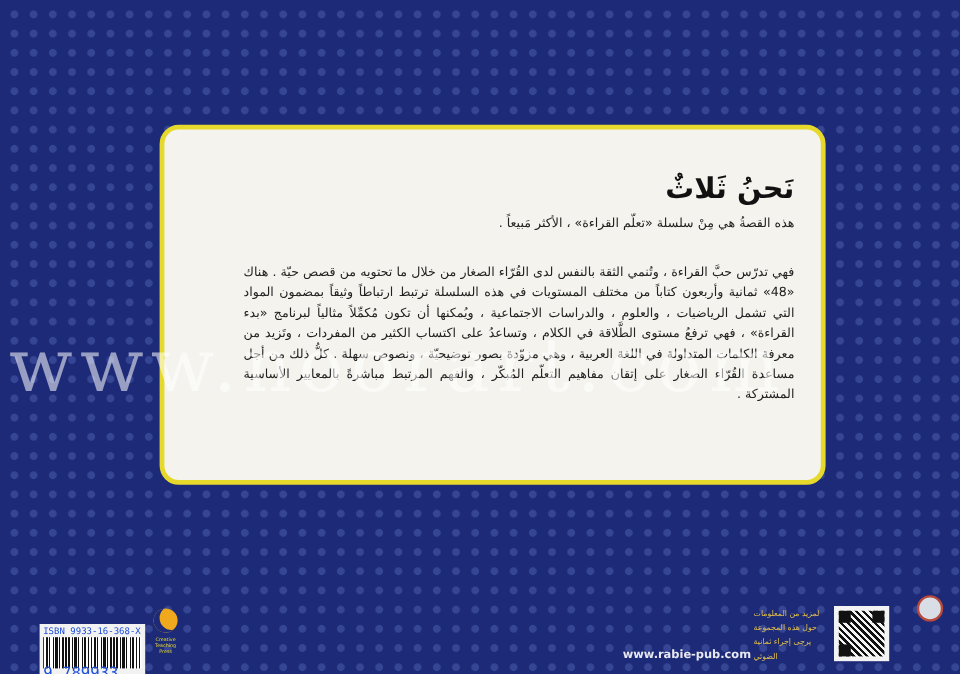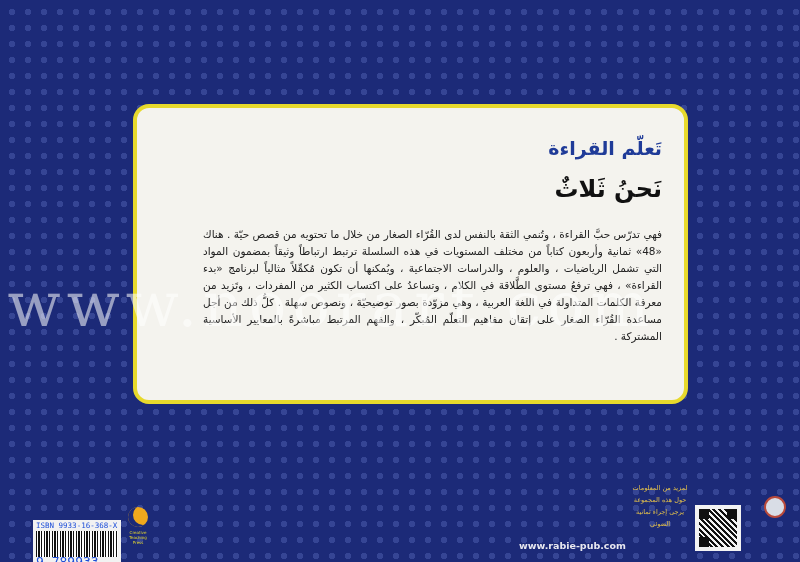--- a/index.html
+++ b/index.html
@@ -87,26 +87,26 @@
   }
   .pub-caption { font-size: 4px; color: #e7d92c; text-align: center; line-height: 5px; margin-top: 3px; }
   .website {
     position: absolute;
     left: 519px; top: 540px;
     font-size: 9.5px; font-weight: bold;
     color: #e8e8f0;
   }
   .info-text {
     position: absolute;
-    left: 628px; top: 482px;
+    left: 628px; top: 505px;
     width: 64px;
     direction: rtl;
     font-size: 6.5px; line-height: 12px;
     color: #e7c34a;
-    text-align: center;
+    text-align: left;
   }
   .qr {
     position: absolute;
     left: 695px; top: 505px;
     width: 46px; height: 46px;
     background: #f3f3f3;
     padding: 4px;
   }
   .qr-inner {
     width: 100%; height: 100%;
@@ -125,22 +125,22 @@
   .award-badge {
     width: 22px; height: 22px; border-radius: 50%;
     background: #d9dde6; border: 2px solid #b94a3b; margin: 0 auto;
   }
   .award-text { font-size: 3.5px; color: #dde; line-height: 5px; margin-top: 6px; direction: rtl; }
 </style>
 </head>
 <body>
 
 <div class="card">
-  <div class="series-title">تَعلّم القراءة</div>
   <div class="book-title">نَحنُ ثَلاثٌ</div>
+  <p class="para p1">هذه القصةُ هي مِنْ سلسلة «تعلّم القراءة» ، الأكثر مَبيعاً .</p>
   <p class="para p3">فهي تدرّس حبَّ القراءة ، وتُنمي الثقة بالنفس لدى القُرّاء الصغار من خلال ما تحتويه من قصص حيّة . هناك «48» ثمانية وأربعون كتاباً من مختلف المستويات في هذه السلسلة ترتبط ارتباطاً وثيقاً بمضمون المواد التي تشمل الرياضيات ، والعلوم ، والدراسات الاجتماعية ، ويُمكنها أن تكون مُكمِّلاً مثالياً لبرنامج «بدء القراءة» ، فهي ترفعُ مستوى الطَّلاقة في الكلام ، وتساعدُ على اكتساب الكثير من المفردات ، وتَزيد من معرفة الكلمات المتداولة في اللغة العربية ، وهي مزوّدة بصور توضيحيّة ، ونصوص سهلة . كلُّ ذلك من أجل مساعدة القُرّاء الصغار على إتقان مفاهيم التعلّم المُبكّر ، والفهم المرتبط مباشرةً بالمعايير الأساسية المشتركة .</p>
 </div>
 
 <div class="watermark">www.noorart.com</div>
 
 <div class="isbn-box">
   <div class="isbn-top">ISBN 9933-16-368-X</div>
   <div class="barcode"></div>
   <div class="isbn-bottom">9 789933 163686</div>
 </div>

